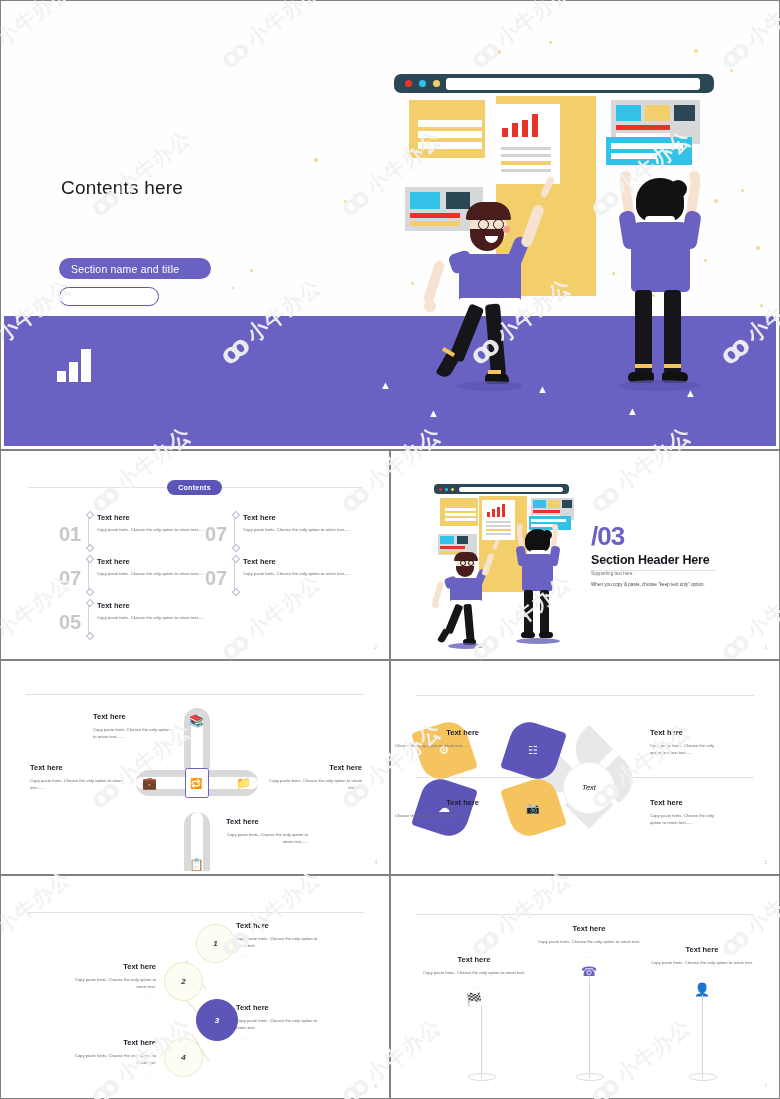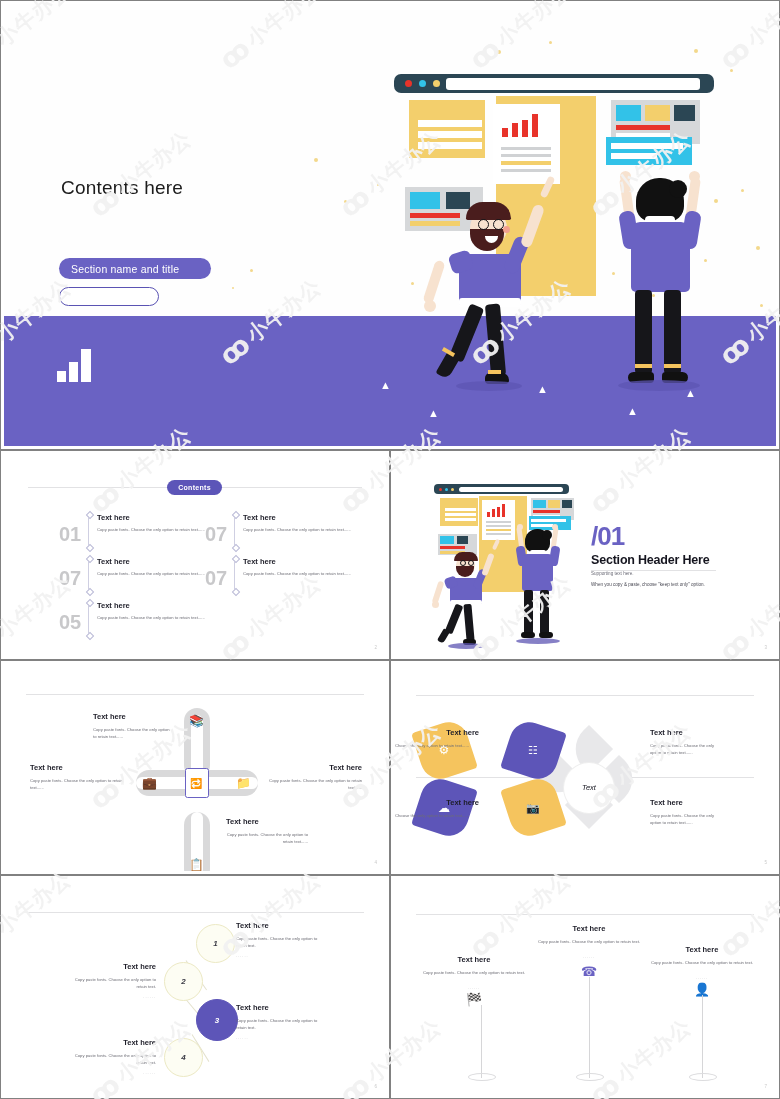--- a/index.html
+++ b/index.html
@@ -484,21 +484,21 @@
         <div class="blk" style="left:148px;top:76px;width:10px;height:10px;border-radius:50%;"></div>
         <div style="position:absolute;left:136px;top:96px;width:16px;height:7px;background:#fff;border-radius:2px;"></div>
         <div class="shirt" style="left:128px;top:100px;width:31px;height:37px;border-radius:5px 5px 3px 3px;"></div>
         <div class="leg" style="left:130px;top:136px;width:9px;height:44px;border-radius:2px;"></div>
         <div class="leg" style="left:146px;top:136px;width:9px;height:44px;border-radius:2px;"></div>
         <div class="blk" style="left:127px;top:178px;width:14px;height:6px;border-radius:3px;"></div>
         <div class="blk" style="left:145px;top:178px;width:14px;height:6px;border-radius:3px;"></div>
         <div class="shadow-e" style="left:122px;top:184px;width:44px;height:6px;"></div>
       </div>
 
-      <div class="sec-num" style="left:197px;top:67px;">/01</div>
+      <div class="sec-num" style="left:197px;top:67px;">/03</div>
       <div class="sec-title" style="left:197px;top:99px;">Section Header Here</div>
       <div class="hrule" style="left:197px;width:125px;top:116px;"></div>
       <div class="sec-sub" style="left:197px;top:117px;">Supporting text here.</div>
       <div class="sec-body" style="left:197px;top:128px;">When you copy &amp; paste, choose "keep text only" option.</div>
 
       <div class="pagenum">3</div>
     </div>
   </div>
 
   <div class="slide">

